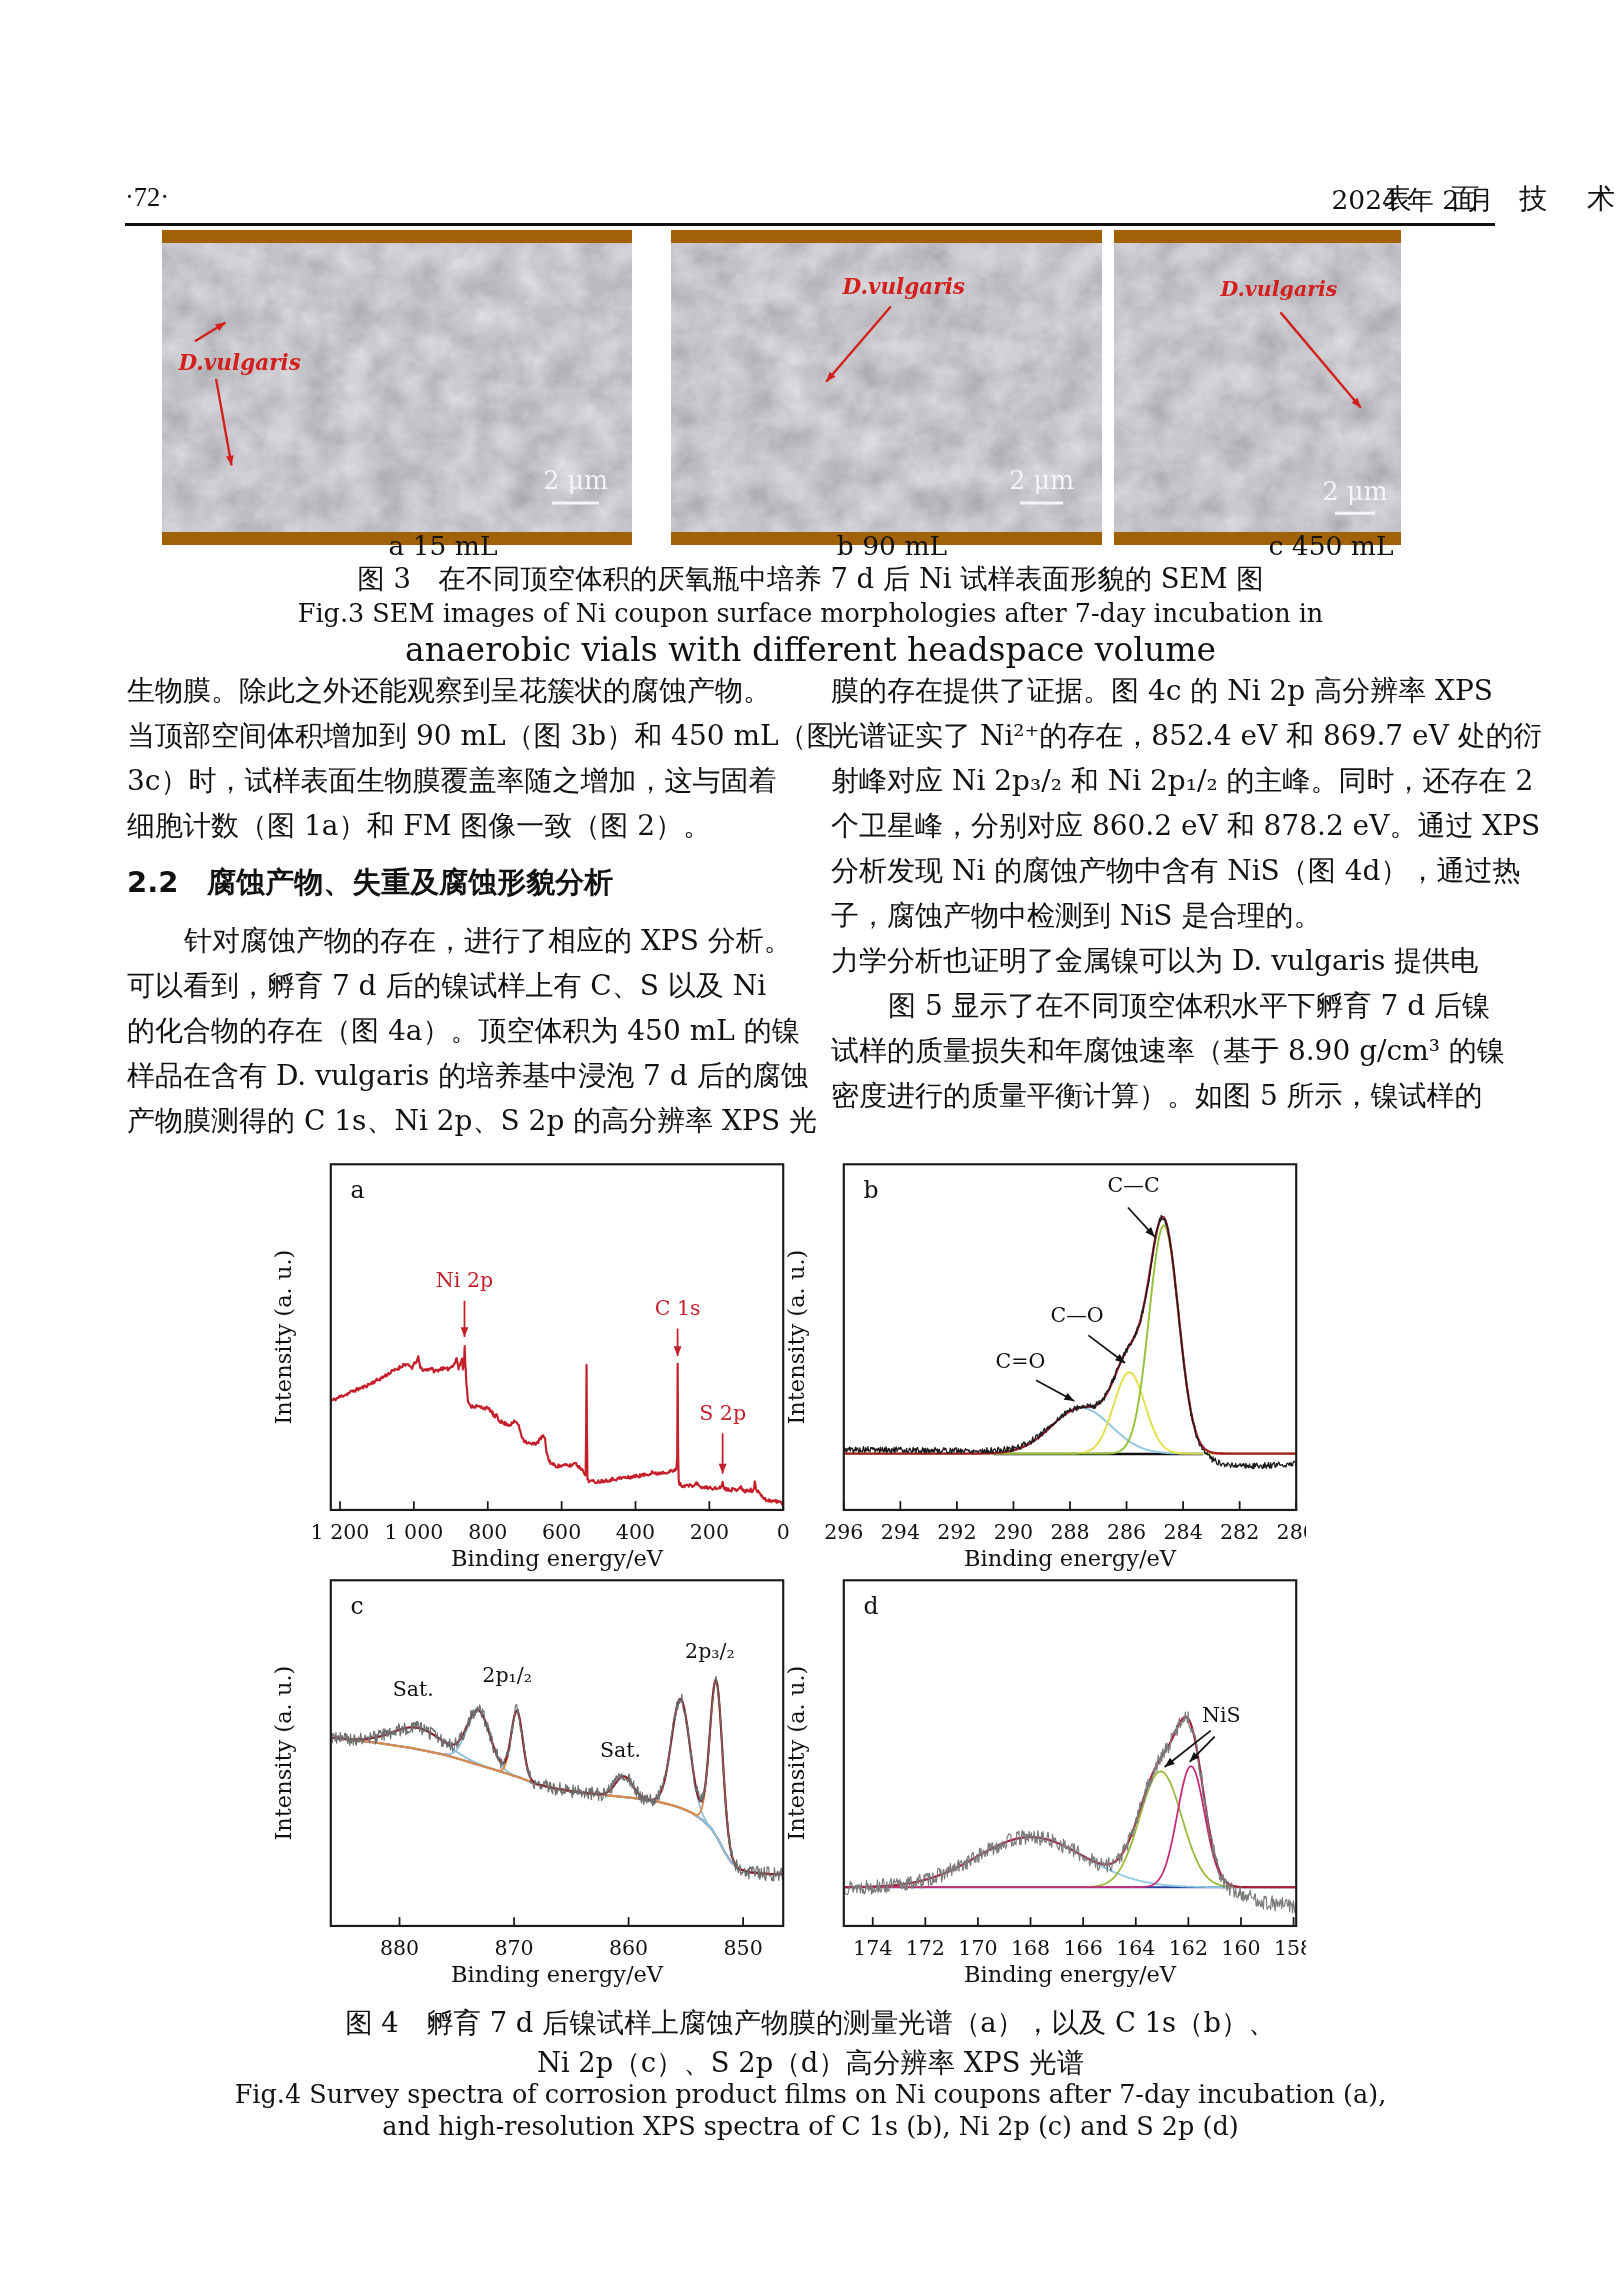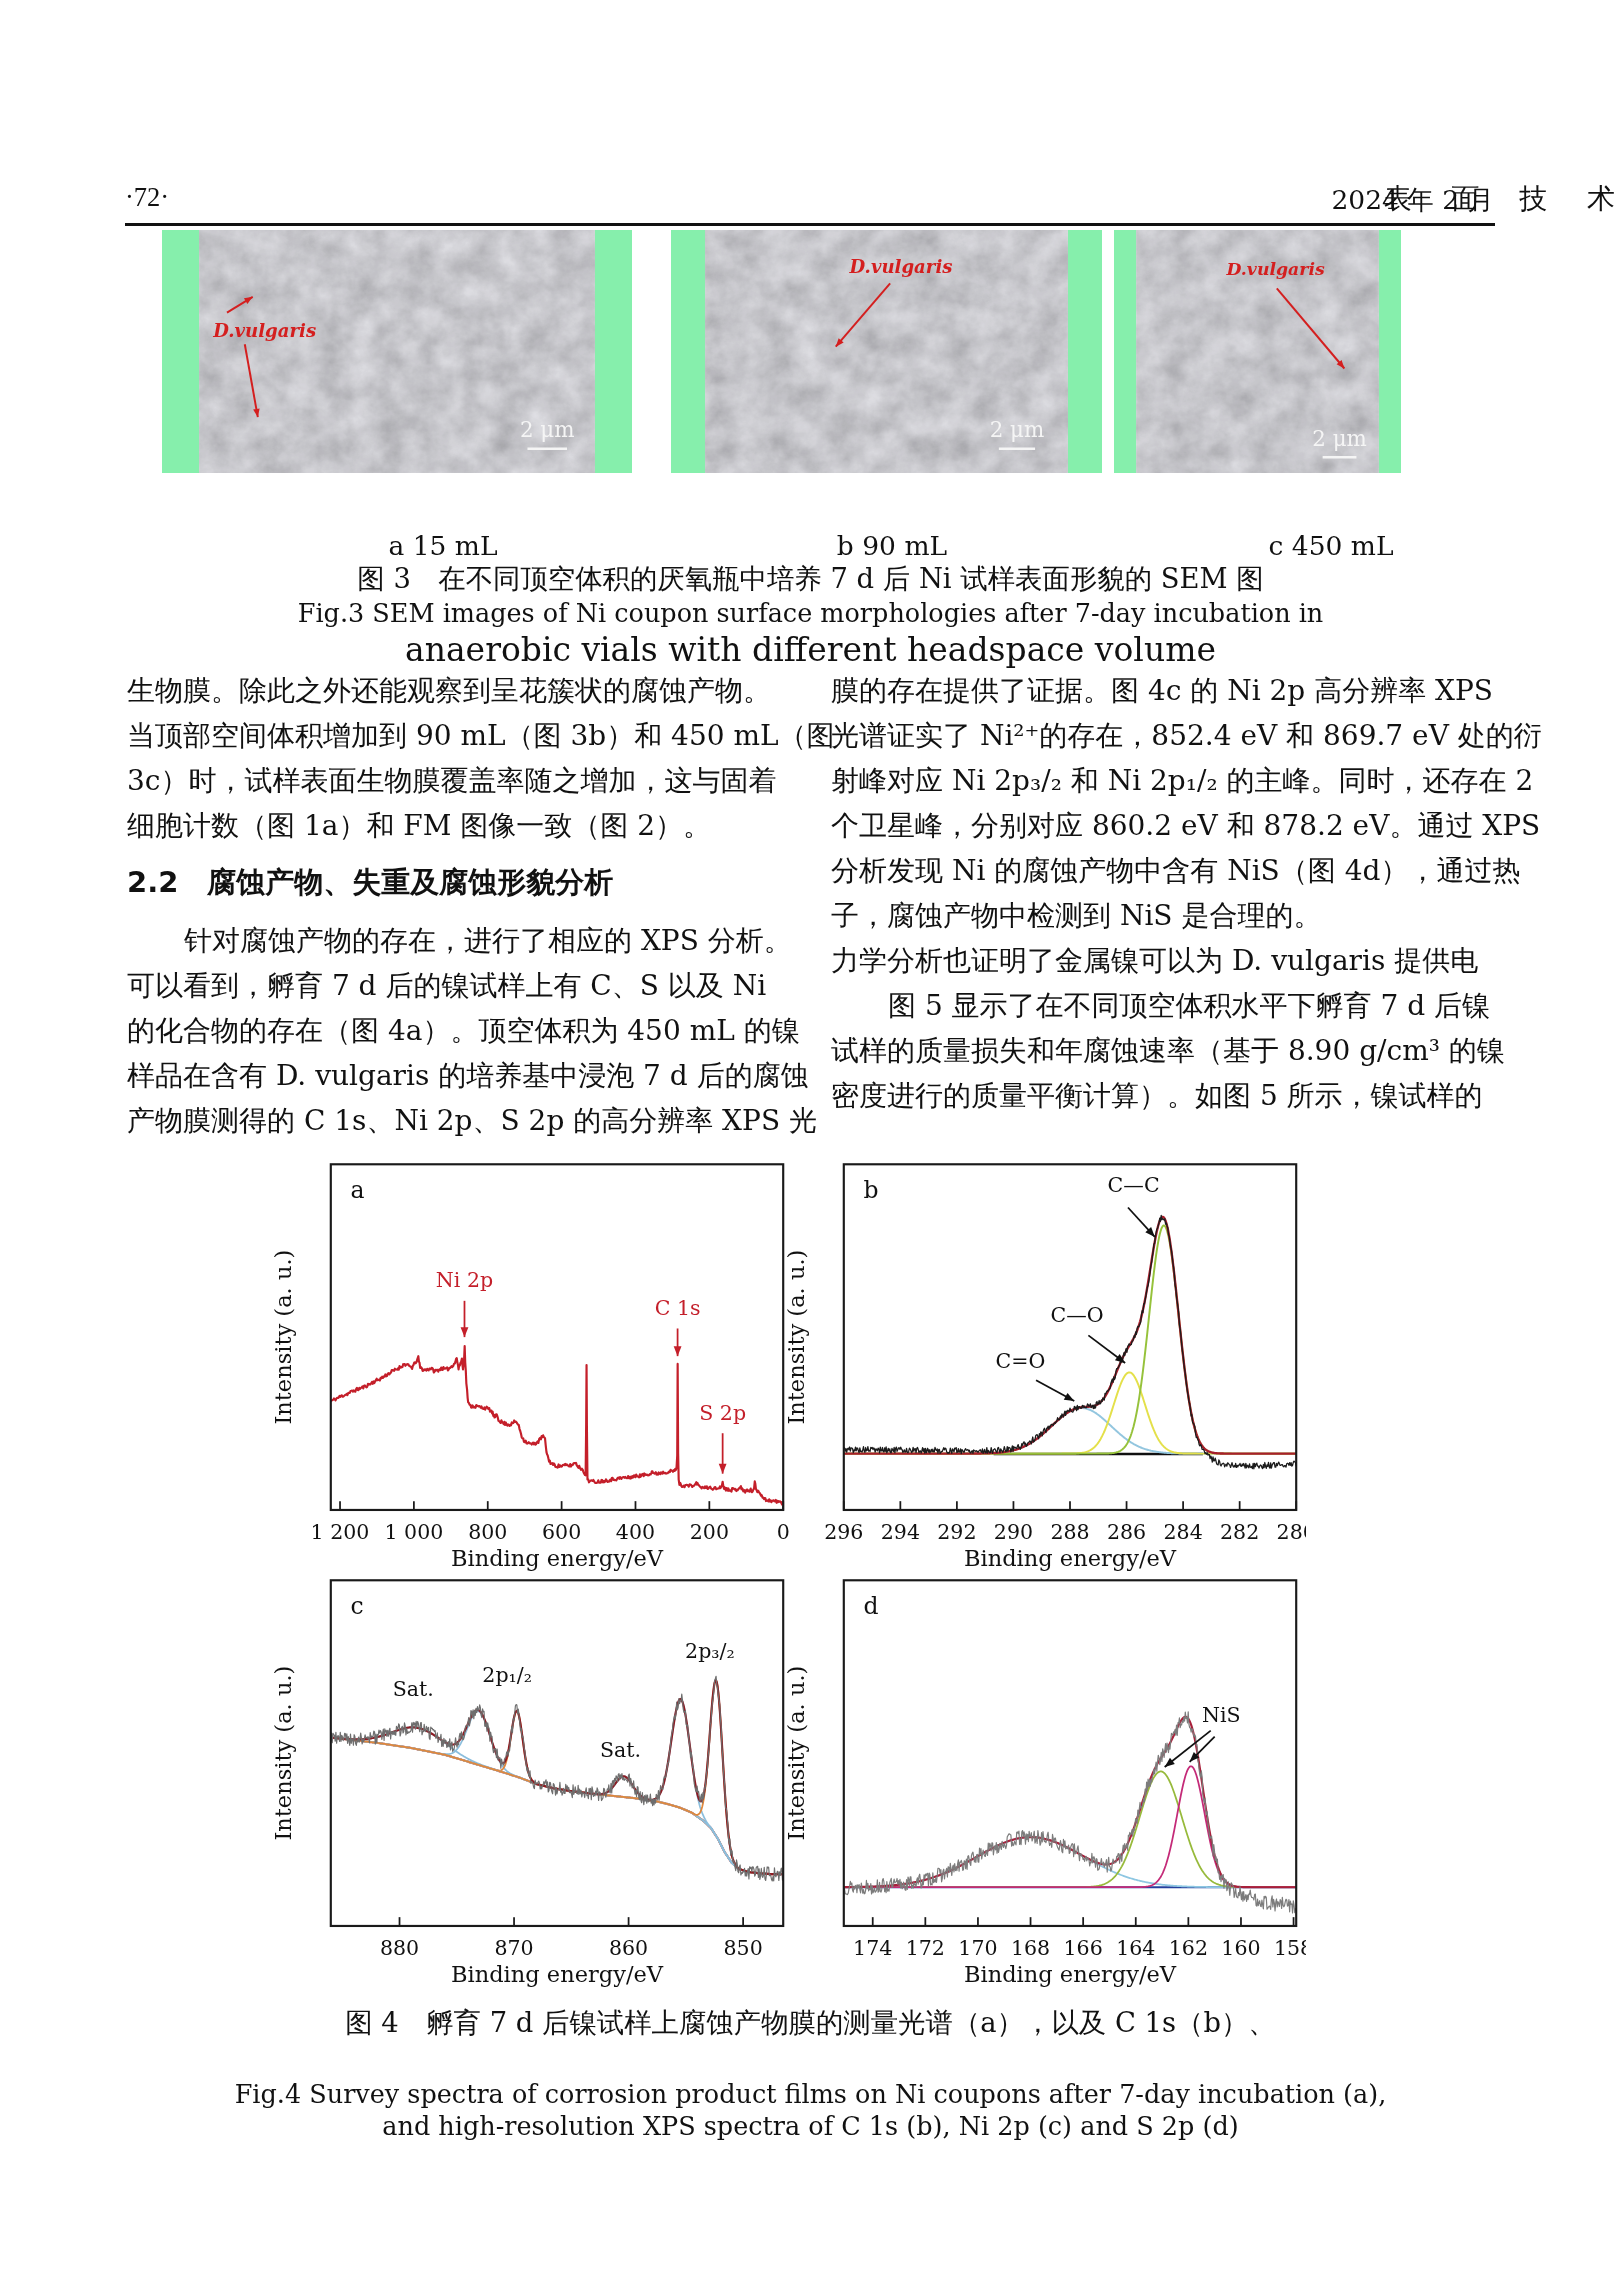--- a/index.html
+++ b/index.html
@@ -2,21 +2,21 @@
 <html><head>
 <meta charset="utf-8">
 <style>
   html,body{margin:0;padding:0;background:#e8e8e8;}
   .page{position:relative;width:1621px;height:2293px;background:#ffffff;margin:0 auto;
         font-family:"DejaVu Serif", "Liberation Serif", serif;color:#111;overflow:hidden;}
   .hdr-num{position:absolute;left:125px;top:182px;font-size:26.5px;font-family:Liberation Serif, serif;}
   .hdr-journal{position:absolute;left:0;right:0;top:180px;text-align:right;font-size:28px;letter-spacing:5.9px;}
   .hdr-date{position:absolute;right:127px;top:182px;font-size:26.5px;}
   .hdr-rule{position:absolute;left:125px;top:223px;width:1370px;height:2.9px;background:#111;}
-  .sem-panel{position:absolute;top:230px;height:243px;overflow:hidden;background:#86efac;}
+  .sem-panel{position:absolute;top:230px;height:315px;overflow:hidden;background:#a16207;}
   #sem-a{left:162px;width:470px;}
   #sem-b{left:671px;width:431px;}
   #sem-c{left:1114px;width:287px;}
   .sem-label{position:absolute;top:530px;transform:translateX(-50%);font-size:26.5px;white-space:nowrap;}
   #sem-label-a{left:443px;} #sem-label-b{left:892px;} #sem-label-c{left:1331px;}
   .cap{position:absolute;left:0;right:0;text-align:center;white-space:nowrap;}
   #fig3-cn{top:561px;font-size:27.4px;}
   #fig3-en1{top:598px;font-size:25.5px;}
   #fig3-en2{top:630px;font-size:33px;}
   .col{position:absolute;top:668px;width:676px;}
@@ -323,16 +323,17 @@
           <polygon points="385.69767441860455,196.62 396.0268752163676,193.569162265952 391.0734144900551,187.28718591826657" fill="#111"></polygon>
           <line x1="436.732558139535" y1="165.55599999999998" x2="411.2151162790701" y2="191.32500000000002" stroke="#111" stroke-width="1.8"></line>
           <polygon points="411.2151162790701,191.32500000000002 421.0936823849315,187.03385426813242 415.4091498509921,181.40481439701904" fill="#111"></polygon>
         </g>
         <text x="78" y="40" font-size="24" fill="#111" font-family="&quot;DejaVu Serif&quot;,serif">d</text>
         <rect x="58" y="6" width="462" height="353" fill="none" stroke="#1a1a1a" stroke-width="2.2"></rect>
       </svg>
     </div>
 
   <div class="cap" id="fig4-cn1">图 4　孵育 7 d 后镍试样上腐蚀产物膜的测量光谱（a），以及 C 1s（b）、</div>
+  <div class="cap" id="fig4-cn2">Ni 2p（c）、S 2p（d）高分辨率 XPS 光谱</div>
   <div class="cap" id="fig4-en1">Fig.4 Survey spectra of corrosion product films on Ni coupons after 7-day incubation (a),</div>
   <div class="cap" id="fig4-en2">and high-resolution XPS spectra of C 1s (b), Ni 2p (c) and S 2p (d)</div>
 </div>
 
 
 </body></html>

